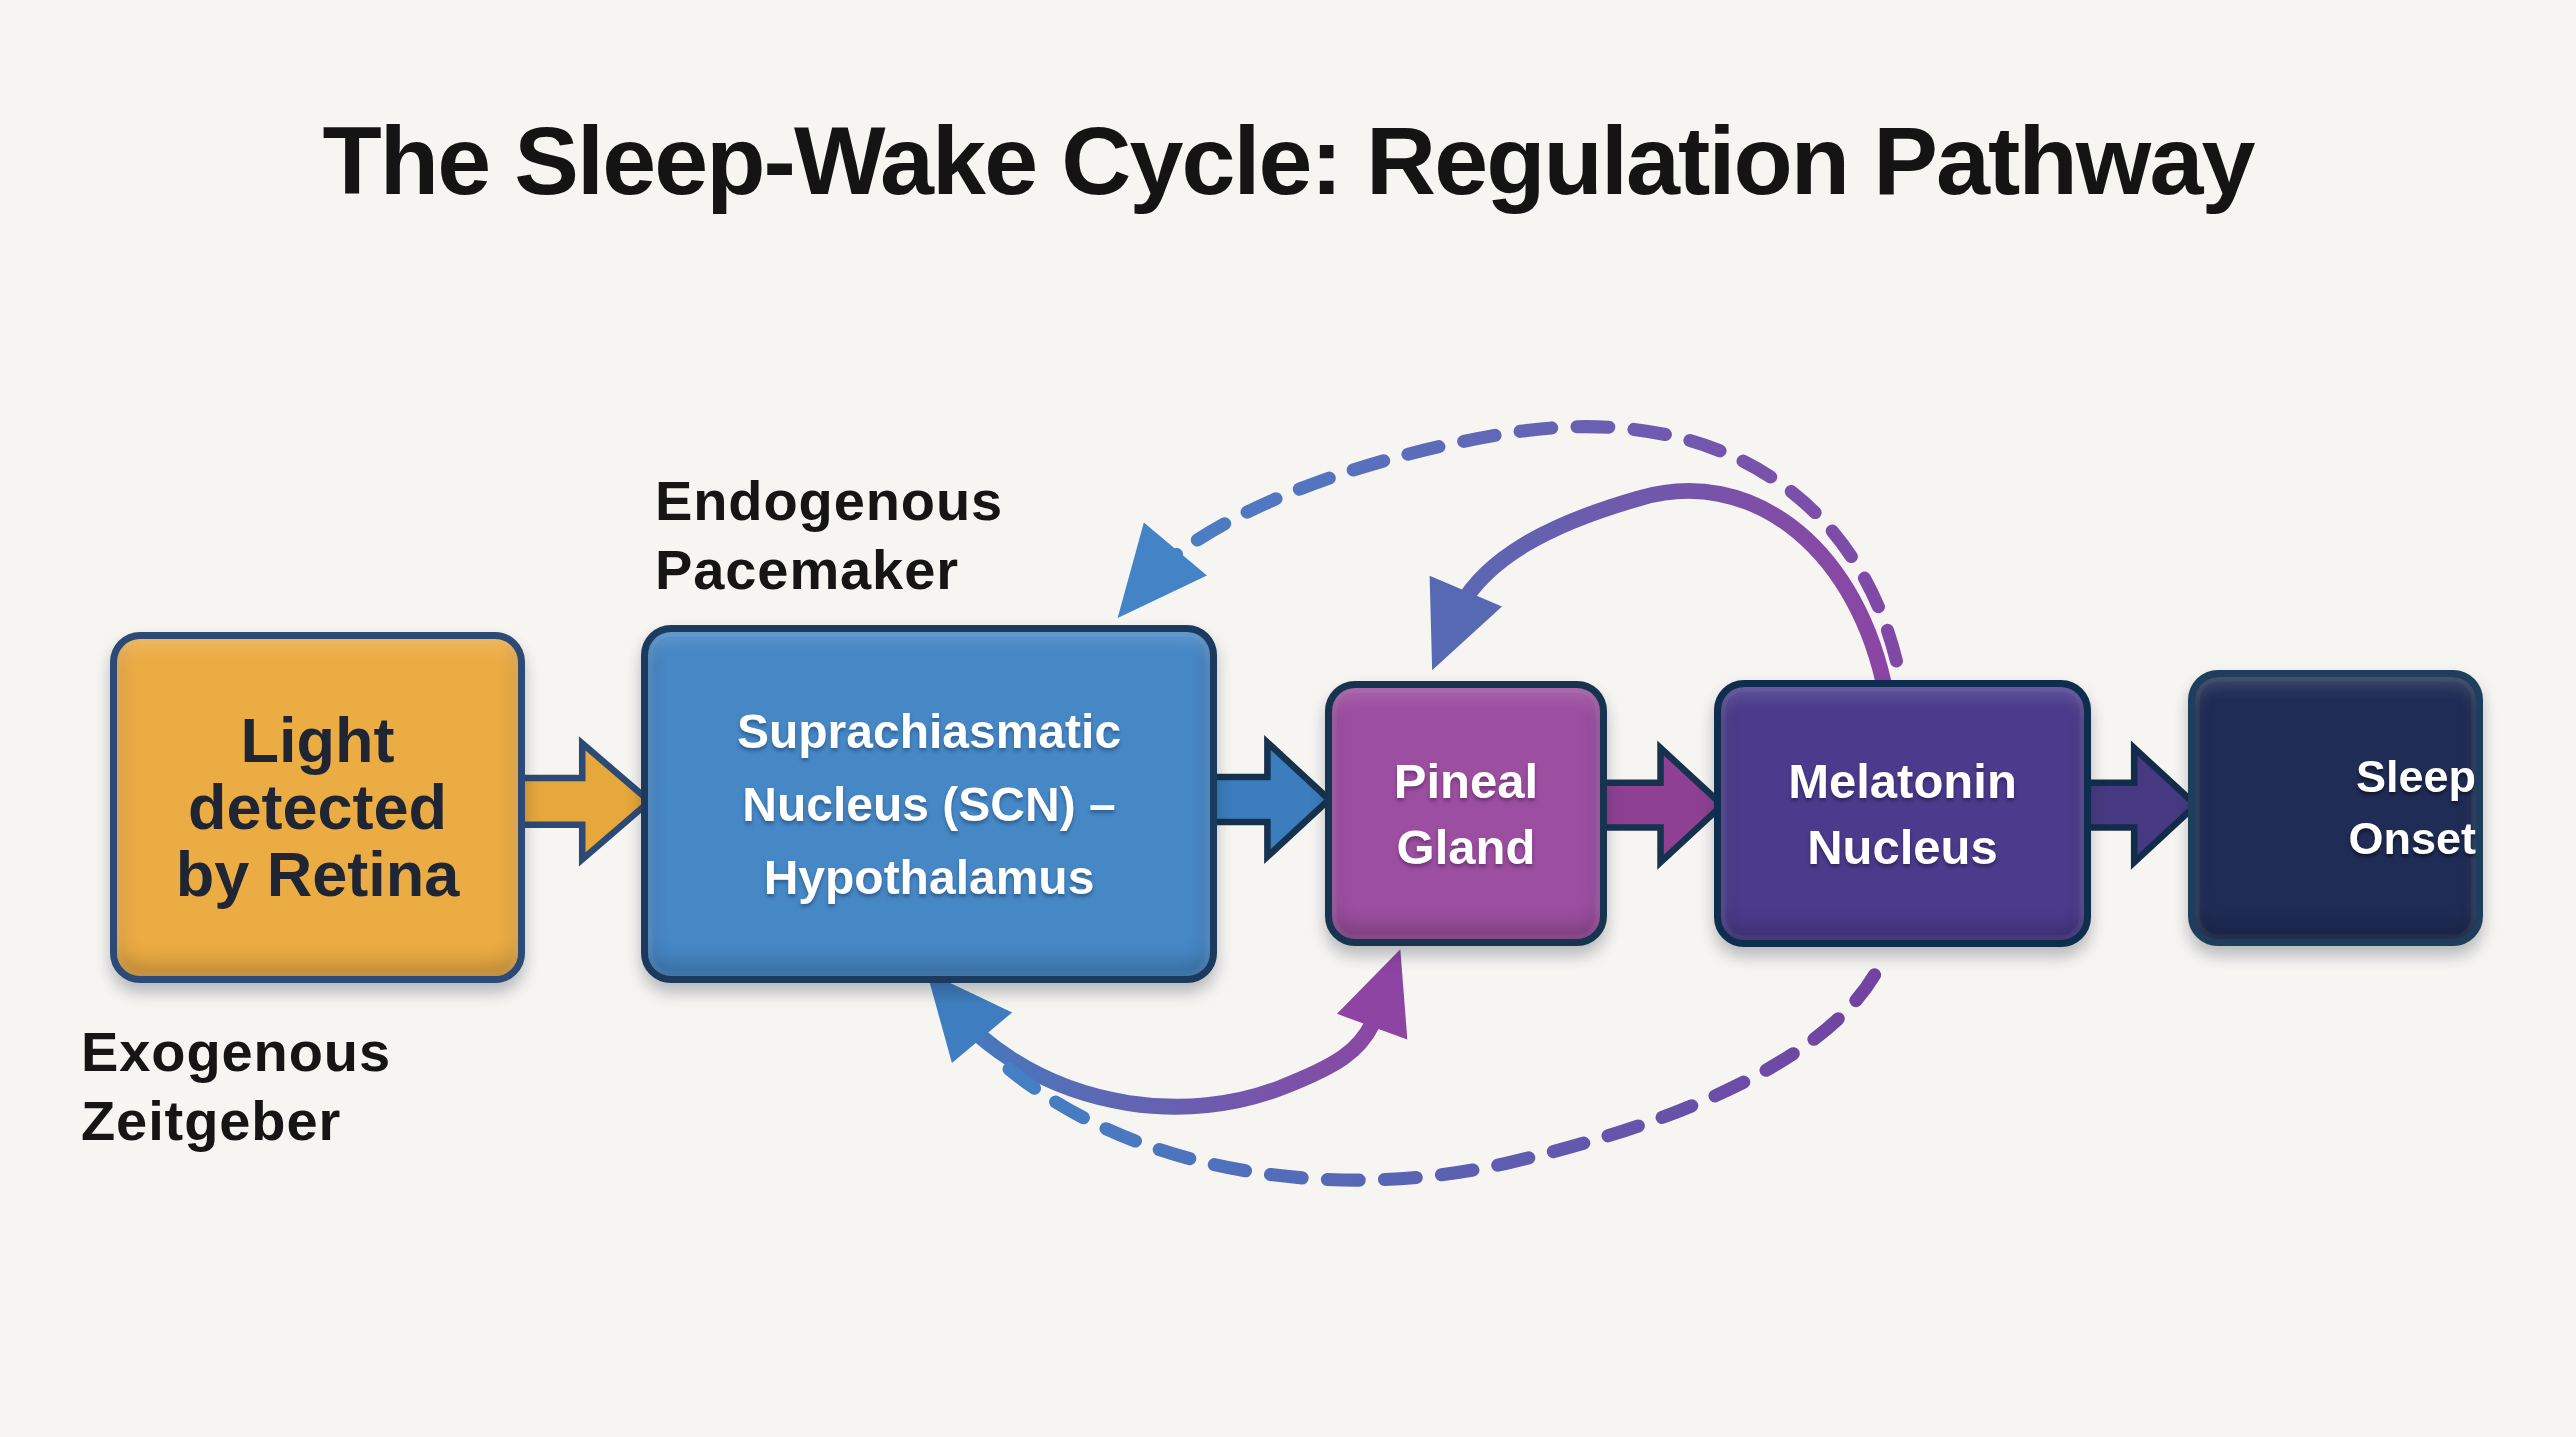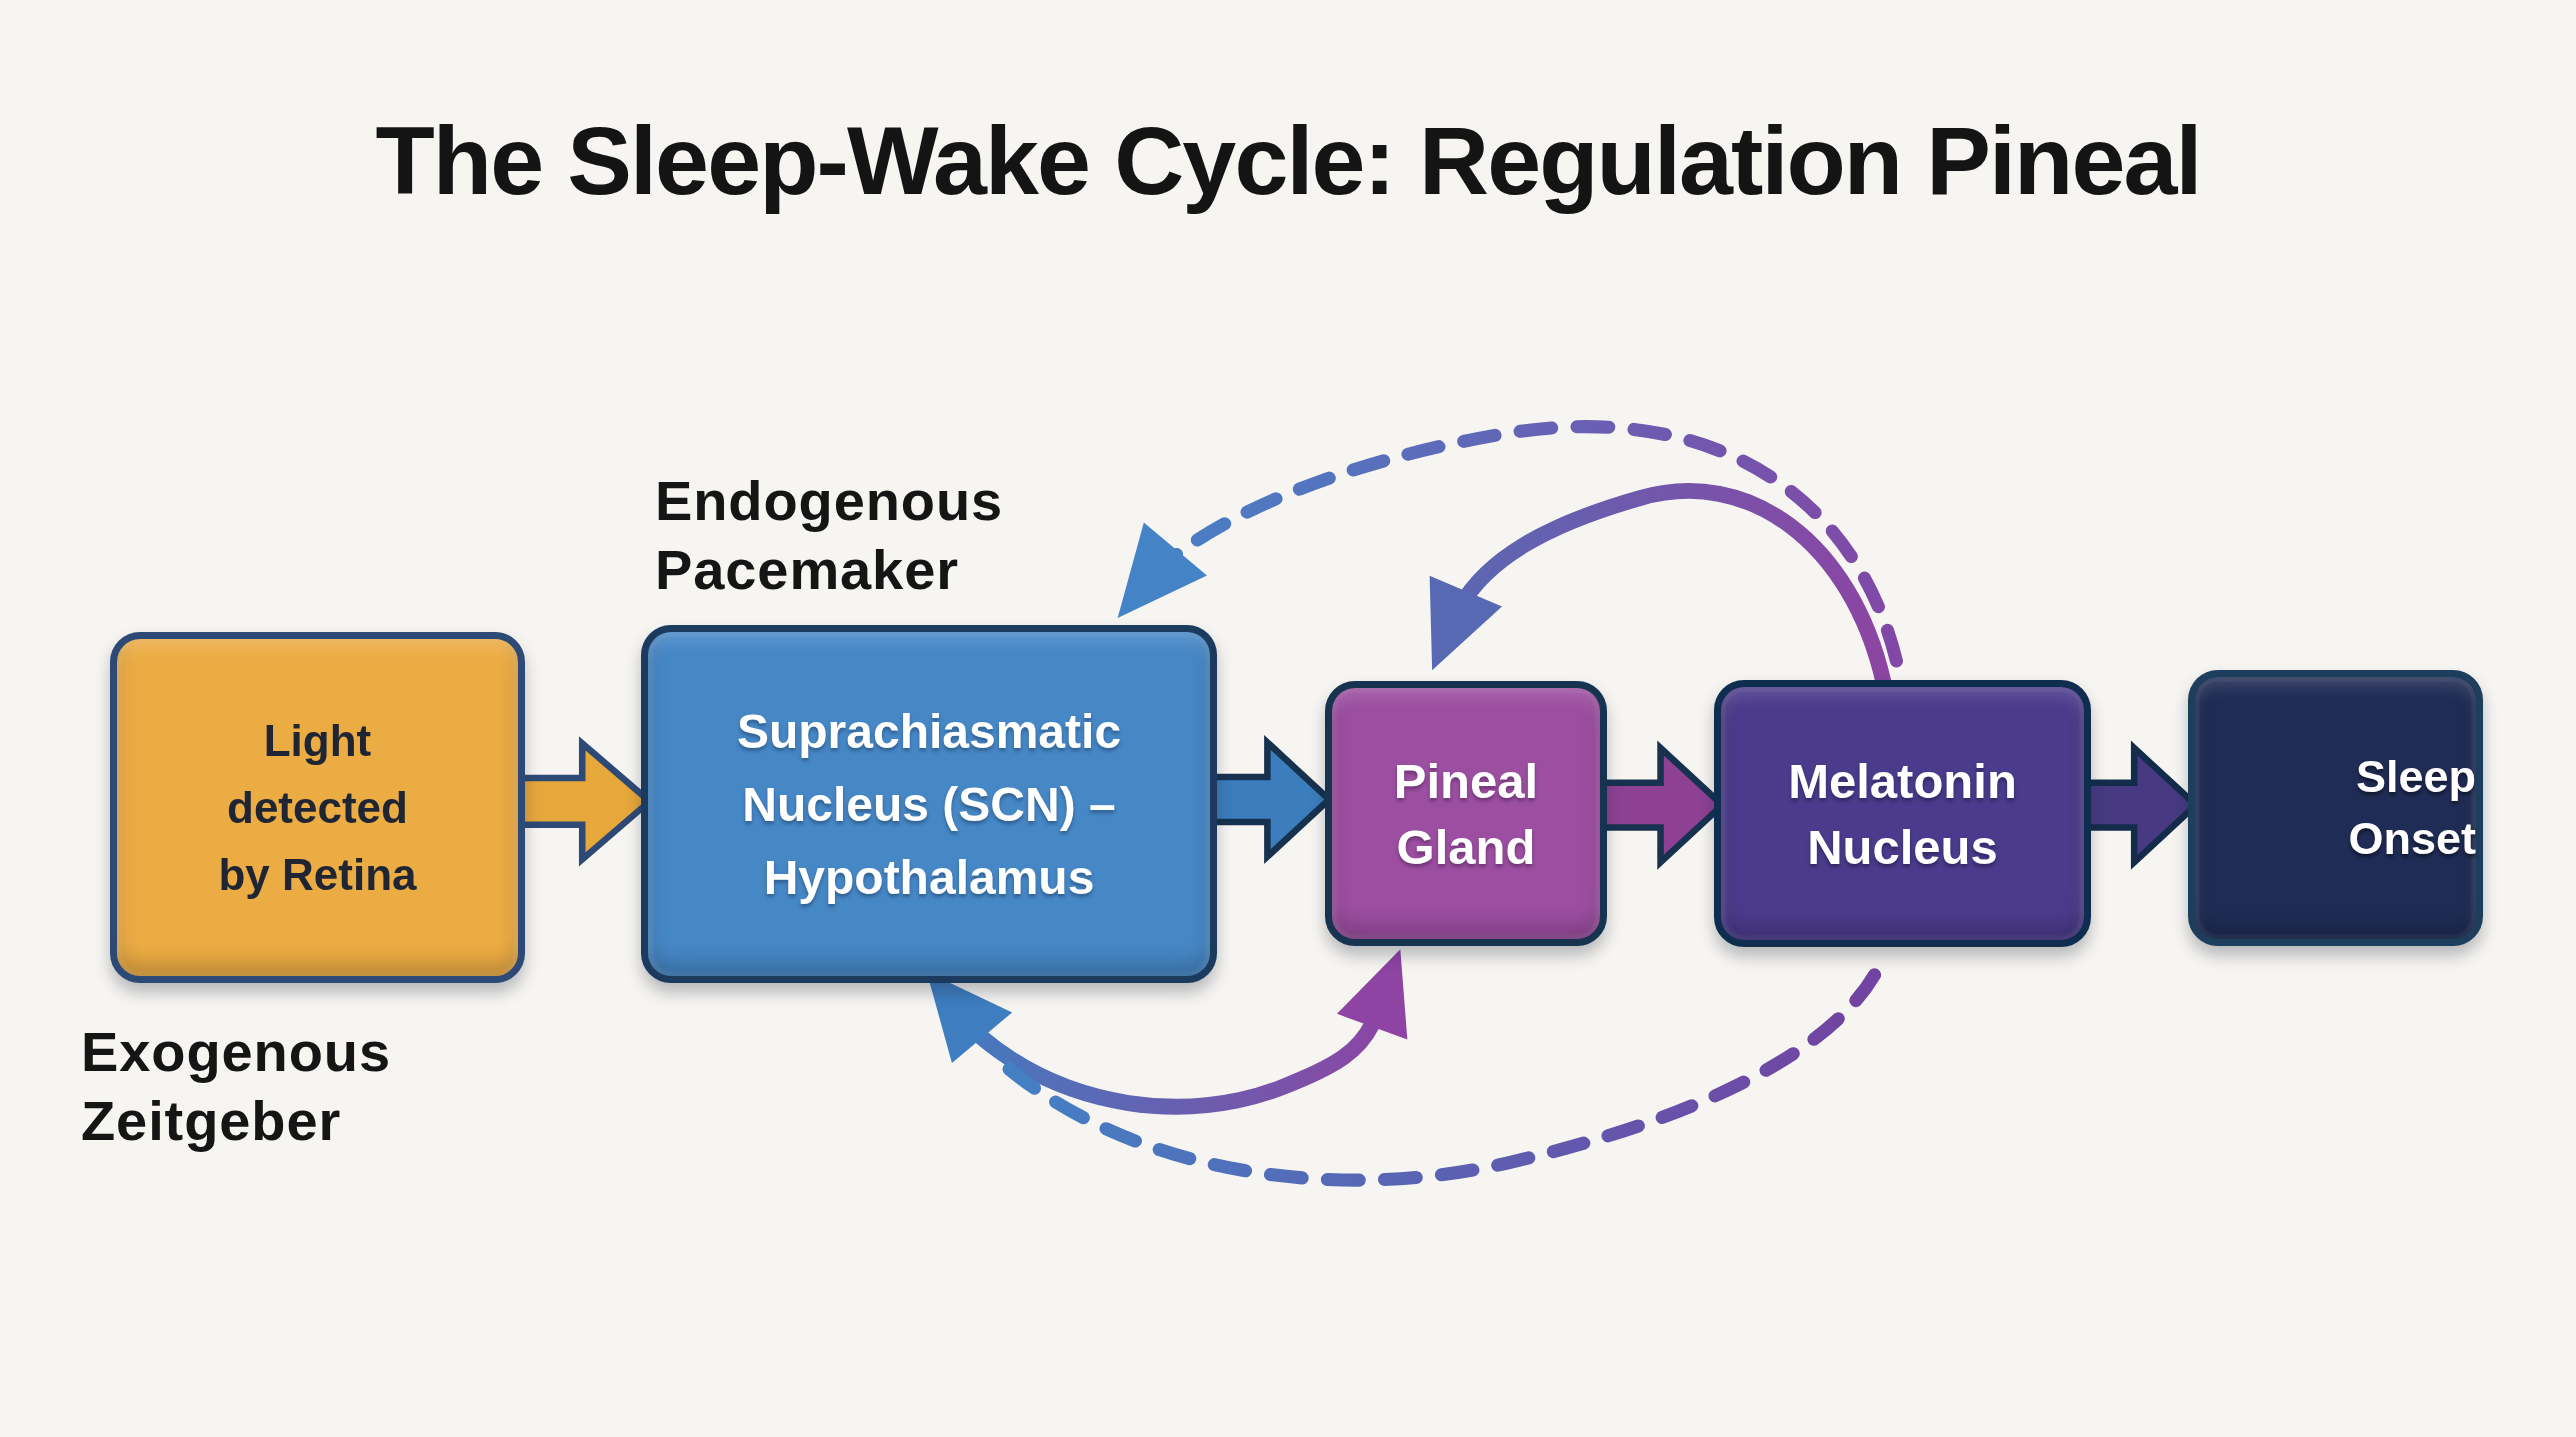--- a/index.html
+++ b/index.html
@@ -50,21 +50,21 @@
     box-shadow:0 9.4px 15px rgba(25,35,55,0.28),
                inset 0 9.4px 15px rgba(255,255,255,0.14),
                inset 0 -13px 20.6px rgba(0,0,0,0.20),
                inset 0 0 0 4.7px rgba(255,255,255,0.05);
   }
   .node .ln{display:block;position:relative;z-index:3;}
 
   .node-light{
     left:110px;top:632px;width:401px;height:337px;
     background:var(--box1_fill);border:7.5px solid var(--box1_border);
-    color:var(--box1_text);font-size:44px;line-height:67px;text-align:center;
+    color:var(--box1_text);font-size:63px;line-height:67px;text-align:center;
   }
   .node-scn{
     left:641px;top:625px;width:562px;height:344px;
     background:var(--box2_fill);border:7.5px solid var(--box2_border);
     color:var(--box2_text);font-size:48px;line-height:73px;
     text-shadow:0 2.8px 3.7px rgba(10,25,45,0.35);
   }
   .node-pineal{
     left:1325px;top:681px;width:268px;height:251px;
     background:var(--box3_fill);border:7.5px solid var(--box3_border);
@@ -129,21 +129,21 @@
     <polygon points="0,0 -40,-88 40,-88" transform="translate(1496,1014) rotate(200)" style="fill:var(--bottom_solid_to,#8e44a2)"></polygon>
 
     <path d="M 1078 1142 C 1220 1258 1440 1285 1620 1240 C 1810 1195 1975 1120 2014 1018" fill="none" stroke="url(#gBotDash)" stroke-width="14" stroke-linecap="round" stroke-dasharray="34 27"></path>
 
     <polygon points="540,831 622,831 622,794 694,856 622,918 622,881 540,881" style="fill:var(--arrow1_fill,#e6a73b);stroke:var(--arrow1_stroke,#2d4a76)" stroke-width="7"></polygon>
     <polygon points="1278,830 1354,830 1354,793 1420,854 1354,915 1354,878 1278,878" style="fill:var(--arrow2_fill,#3b7dbd);stroke:var(--arrow2_stroke,#16324f)" stroke-width="7"></polygon>
     <polygon points="1695,836 1774,836 1774,799 1840,860 1774,921 1774,884 1695,884" style="fill:var(--arrow3_fill,#8e4193);stroke:var(--arrow3_stroke,#16324f)" stroke-width="7"></polygon>
     <polygon points="2212,836 2280,836 2280,799 2346,860 2280,921 2280,884 2212,884" style="fill:var(--arrow4_fill,#473a82);stroke:var(--arrow4_stroke,#142c4c)" stroke-width="7"></polygon>
   </svg>
 
-  <div class="title">The Sleep-Wake Cycle: Regulation Pineal</div>
+  <div class="title">The Sleep-Wake Cycle: Regulation Pathway</div>
 
   <div class="side-label label-endogenous">
     <span class="ln">Endogenous</span>
     <span class="ln">Pacemaker</span>
   </div>
   <div class="side-label label-exogenous">
     <span class="ln">Exogenous</span>
     <span class="ln">Zeitgeber</span>
   </div>
 

